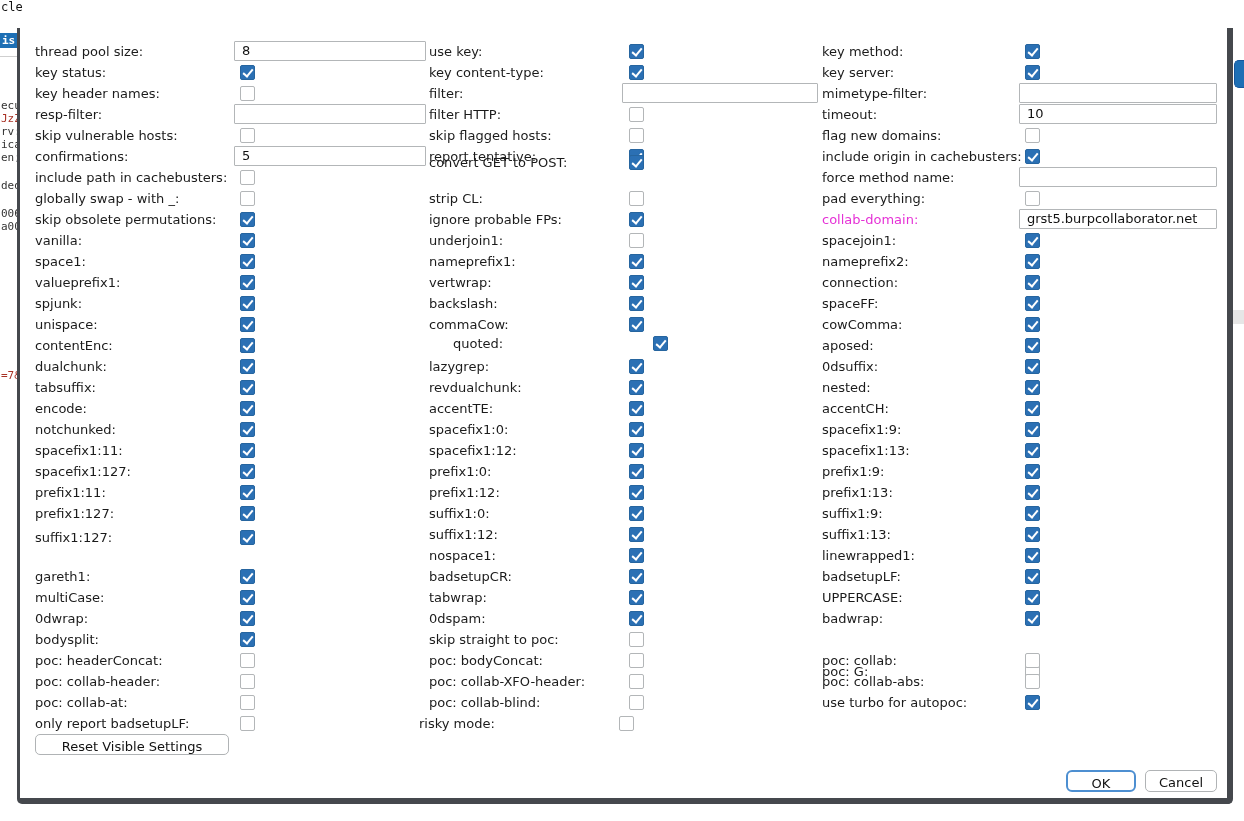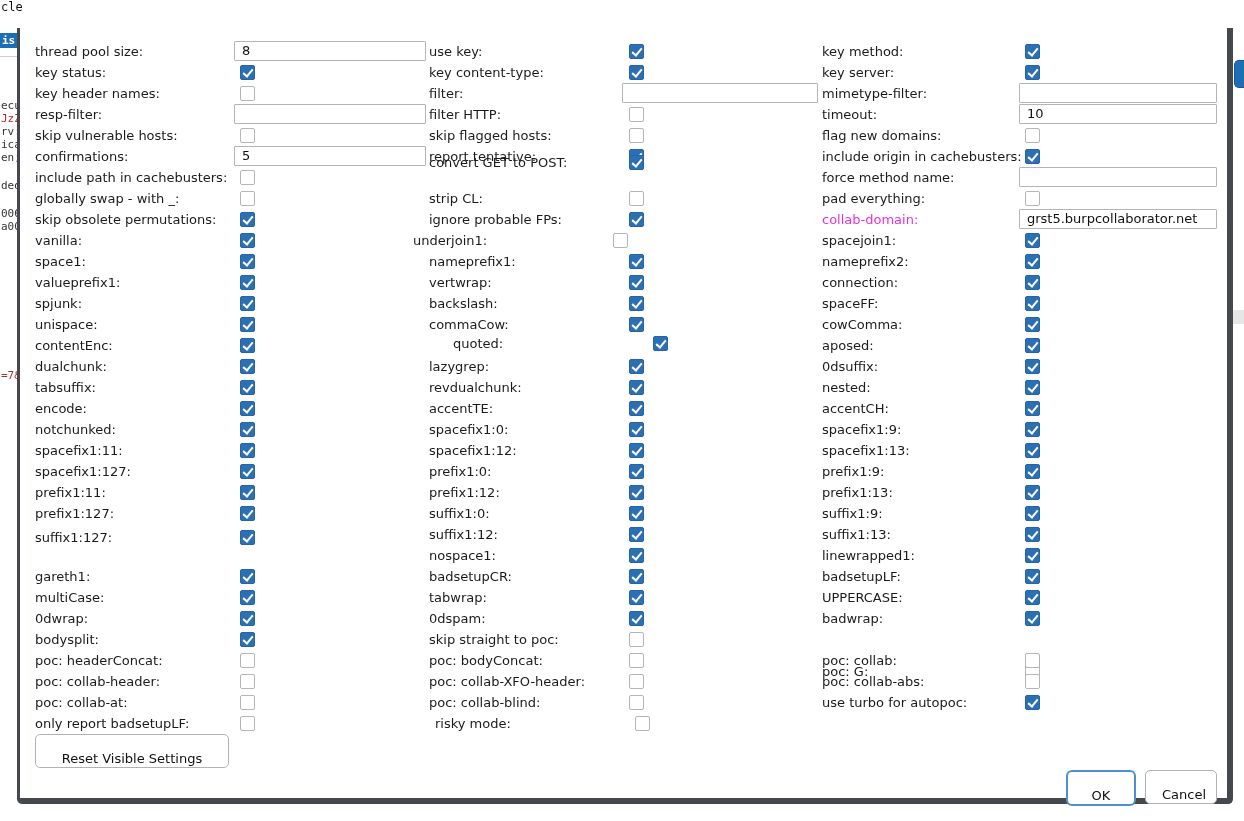--- a/index.html
+++ b/index.html
@@ -32,21 +32,21 @@
   .lab.accent{color:#e531d6;}
   .cb{position:absolute;top:3px;width:15px;height:15px;background:#fff;border:1px solid #b3b6b8;
       border-radius:2px;box-sizing:border-box;}
   .cb.on{background:#2b70b4;border-color:#26659f;}
   .cb.on::after{content:"";position:absolute;left:4px;top:1px;width:4px;height:8px;
       border:solid #fff;border-width:0 2px 2px 0;transform:rotate(40deg);}
   .inp{position:absolute;top:0;height:20px;border:1px solid #b3b6b8;border-radius:1px;
       font:13px "DejaVu Sans",sans-serif;padding:0 7px;box-sizing:border-box;color:#111;background:#fff;}
   
   .btn{position:absolute;background:#fff;font:13px "DejaVu Sans",sans-serif;color:#111;
-       border:1px solid #b0b3b5;border-radius:5px;text-align:center;padding:16px;z-index:2;}
+       border:1px solid #b0b3b5;border-radius:5px;text-align:center;padding:4px;z-index:2;}
   #reset-btn{left:35px;top:734px;width:194px;height:21px;}
   #ok-btn{left:1066px;top:770px;width:70px;height:22px;border:2px solid #4d8fd1;border-radius:6px;}
   #cancel-btn{left:1145px;top:770px;width:72px;height:22px;}
 </style>
 </head>
 <body>
 
 <div id="screen">
 
   <div>
@@ -228,21 +228,21 @@
         <div class="cb on" style="left: 200px;"></div>
       </div>
       <div class="row" style="left: 429px; top: 187.5px; width: 389px;">
         <span class="lab">strip CL:</span>
         <div class="cb" style="left: 200px;"></div>
       </div>
       <div class="row" style="left: 429px; top: 208.5px; width: 389px;">
         <span class="lab">ignore probable FPs:</span>
         <div class="cb on" style="left: 200px;"></div>
       </div>
-      <div class="row" style="left: 413px; top: 229.5px; width: 389px; text-align: center;">
+      <div class="row" style="left: 429px; top: 229.5px; width: 389px; text-align: center;">
         <span class="lab">underjoin1:</span>
         <div class="cb" style="left: 200px;"></div>
       </div>
       <div class="row" style="left: 429px; top: 250.5px; width: 389px;">
         <span class="lab">nameprefix1:</span>
         <div class="cb on" style="left: 200px;"></div>
       </div>
       <div class="row" style="left: 429px; top: 271.5px; width: 389px;">
         <span class="lab">vertwrap:</span>
         <div class="cb on" style="left: 200px;"></div>
@@ -320,21 +320,21 @@
         <div class="cb" style="left: 200px;"></div>
       </div>
       <div class="row" style="left: 429px; top: 670.5px; width: 389px;">
         <span class="lab">poc: collab-XFO-header:</span>
         <div class="cb" style="left: 200px;"></div>
       </div>
       <div class="row" style="left: 429px; top: 691.5px; width: 389px;">
         <span class="lab">poc: collab-blind:</span>
         <div class="cb" style="left: 200px;"></div>
       </div>
-      <div class="row" style="left: 435px; top: 712.5px; width: 389px; text-align: right;">
+      <div class="row" style="left: 419px; top: 712.5px; width: 389px; text-align: right;">
         <span class="lab">risky mode:</span>
         <div class="cb" style="left: 200px;"></div>
       </div>
       <div class="row" style="left: 822px; top: 40.5px; width: 395px;">
         <span class="lab">key method:</span>
         <div class="cb on" style="left: 203px;"></div>
       </div>
       <div class="row" style="left: 822px; top: 61.5px; width: 395px;">
         <span class="lab">key server:</span>
         <div class="cb on" style="left: 203px;"></div>

